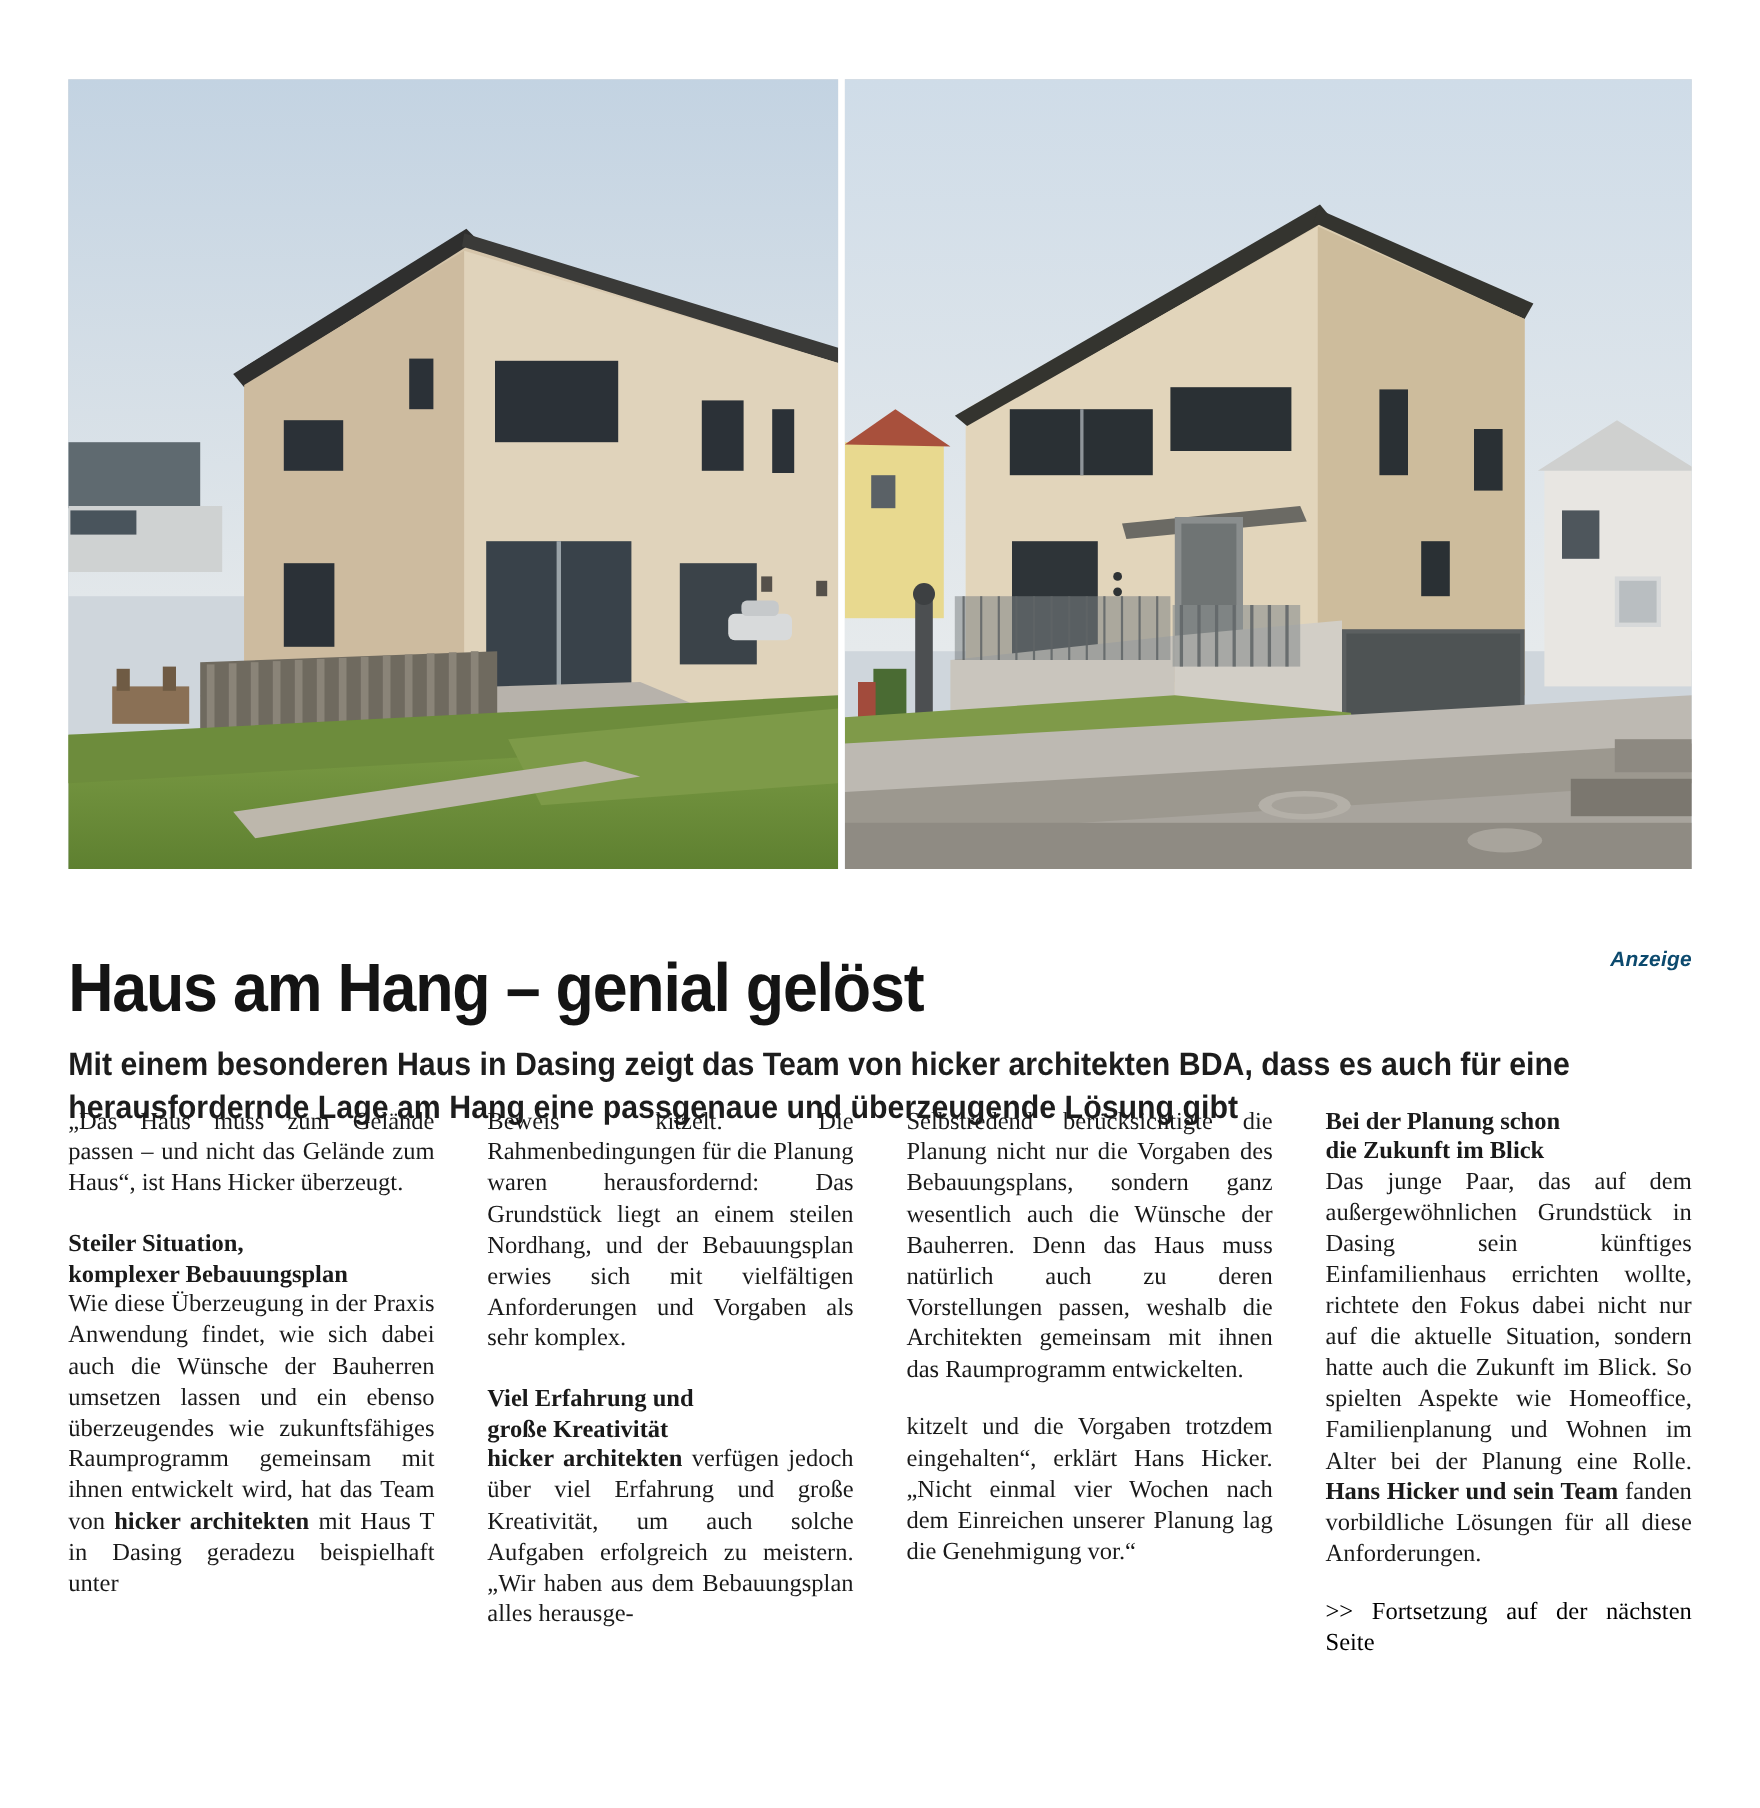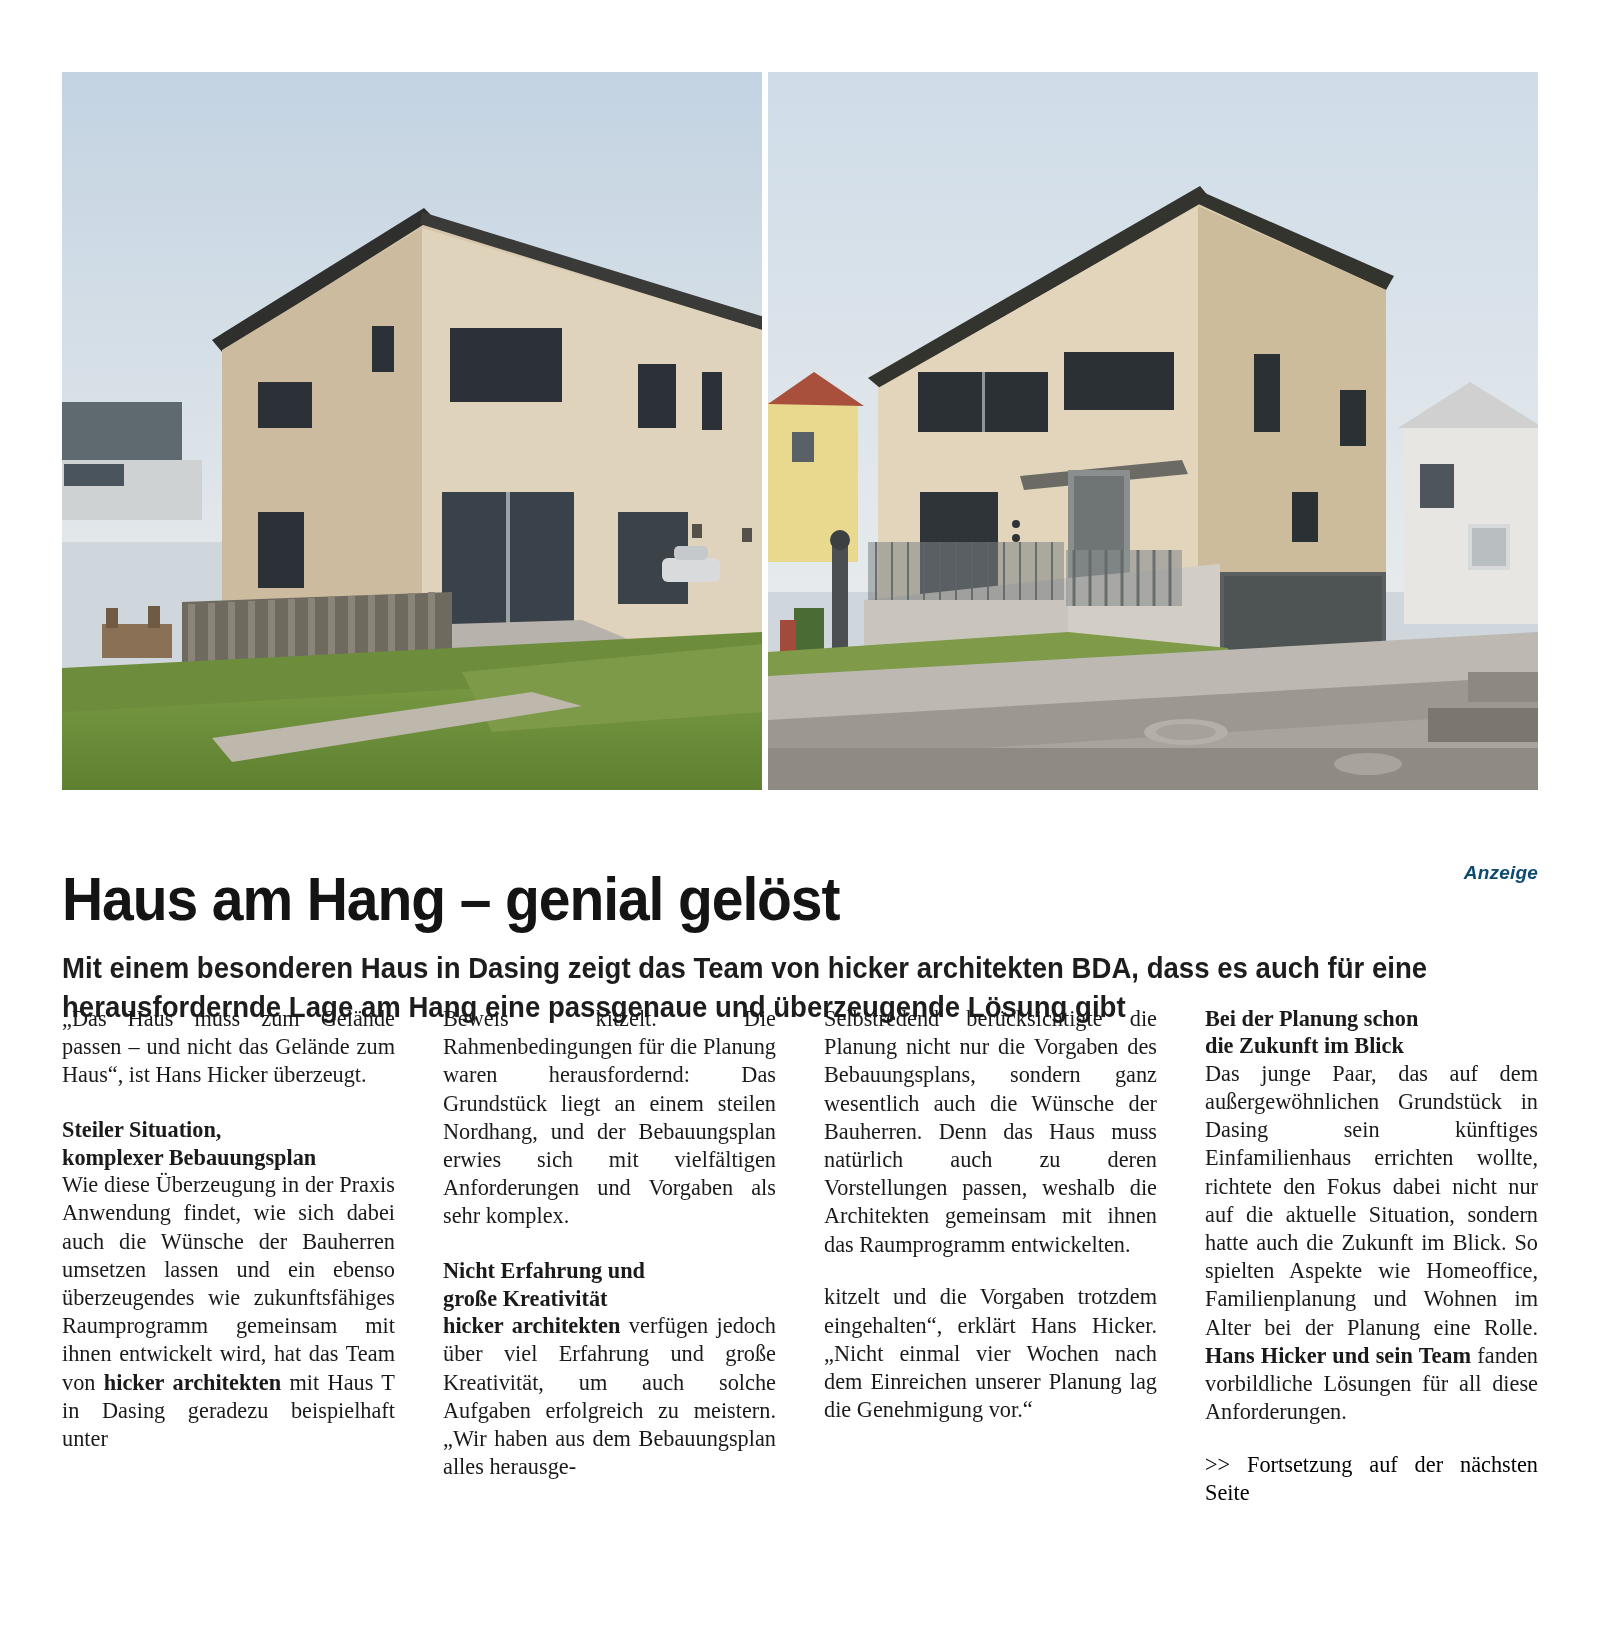--- a/index.html
+++ b/index.html
@@ -267,21 +267,21 @@
   <h2 class="subhead">Mit einem besonderen Haus in Dasing zeigt das Team von hicker architekten BDA, dass es auch für eine herausfordernde Lage am Hang eine passgenaue und überzeugende Lösung gibt</h2>
 
   <div class="columns" id="columns">
       <div class="col">
         <p class="lastline-left"><span>„Das Haus muss zum Gelände passen – und nicht das Gelände zum Haus“, ist Hans Hicker überzeugt.</span></p>
         <p class="sub-bold spaced"><span>Steiler Situation,</span><br><span>komplexer Bebauungsplan</span></p>
         <p class="lastline-left tight"><span>Wie diese Überzeugung in der Praxis Anwendung findet, wie sich dabei auch die Wünsche der Bauherren umsetzen lassen und ein ebenso überzeugendes wie zukunftsfähiges Raumprogramm gemeinsam mit ihnen entwickelt wird, hat das Team von </span><b>hicker architekten</b><span> mit Haus T in Dasing geradezu beispielhaft unter</span></p>
       </div>
       <div class="col">
         <p class="lastline-left"><span>Beweis kitzelt. Die Rahmenbedingungen für die Planung waren herausfordernd: Das Grundstück liegt an einem steilen Nordhang, und der Bebauungsplan erwies sich mit vielfältigen Anforderungen und Vorgaben als sehr komplex.</span></p>
-        <p class="sub-bold spaced"><span>Nicht Erfahrung und</span><br><span>große Kreativität</span></p>
+        <p class="sub-bold spaced"><span>Viel Erfahrung und</span><br><span>große Kreativität</span></p>
         <p class="lastline-left tight"><b>hicker architekten</b><span> verfügen jedoch über viel Erfahrung und große Kreativität, um auch solche Aufgaben erfolgreich zu meistern. „Wir haben aus dem Bebauungsplan alles herausge-</span></p>
       </div>
       <div class="col">
         <p class="lastline-left"><span>Selbstredend berücksichtigte die Planung nicht nur die Vorgaben des Bebauungsplans, sondern ganz wesentlich auch die Wünsche der Bauherren. Denn das Haus muss natürlich auch zu deren Vorstellungen passen, weshalb die Architekten gemeinsam mit ihnen das Raumprogramm entwickelten.</span></p>
         <p class="lastline-left"><span>kitzelt und die Vorgaben trotzdem eingehalten“, erklärt Hans Hicker. „Nicht einmal vier Wochen nach dem Einreichen unserer Planung lag die Genehmigung vor.“</span></p>
       </div>
       <div class="col">
         <p class="sub-bold"><span>Bei der Planung schon</span><br><span>die Zukunft im Blick</span></p>
         <p class="lastline-left tight"><span>Das junge Paar, das auf dem außergewöhnlichen Grundstück in Dasing sein künftiges Einfamilienhaus errichten wollte, richtete den Fokus dabei nicht nur auf die aktuelle Situation, sondern hatte auch die Zukunft im Blick. So spielten Aspekte wie Homeoffice, Familienplanung und Wohnen im Alter bei der Planung eine Rolle. </span><b>Hans Hicker und sein Team</b><span> fanden vorbildliche Lösungen für all diese Anforderungen.</span></p>
         <p class="cont" style="color: #000000;">&gt;&gt; Fortsetzung auf der nächsten Seite</p>

